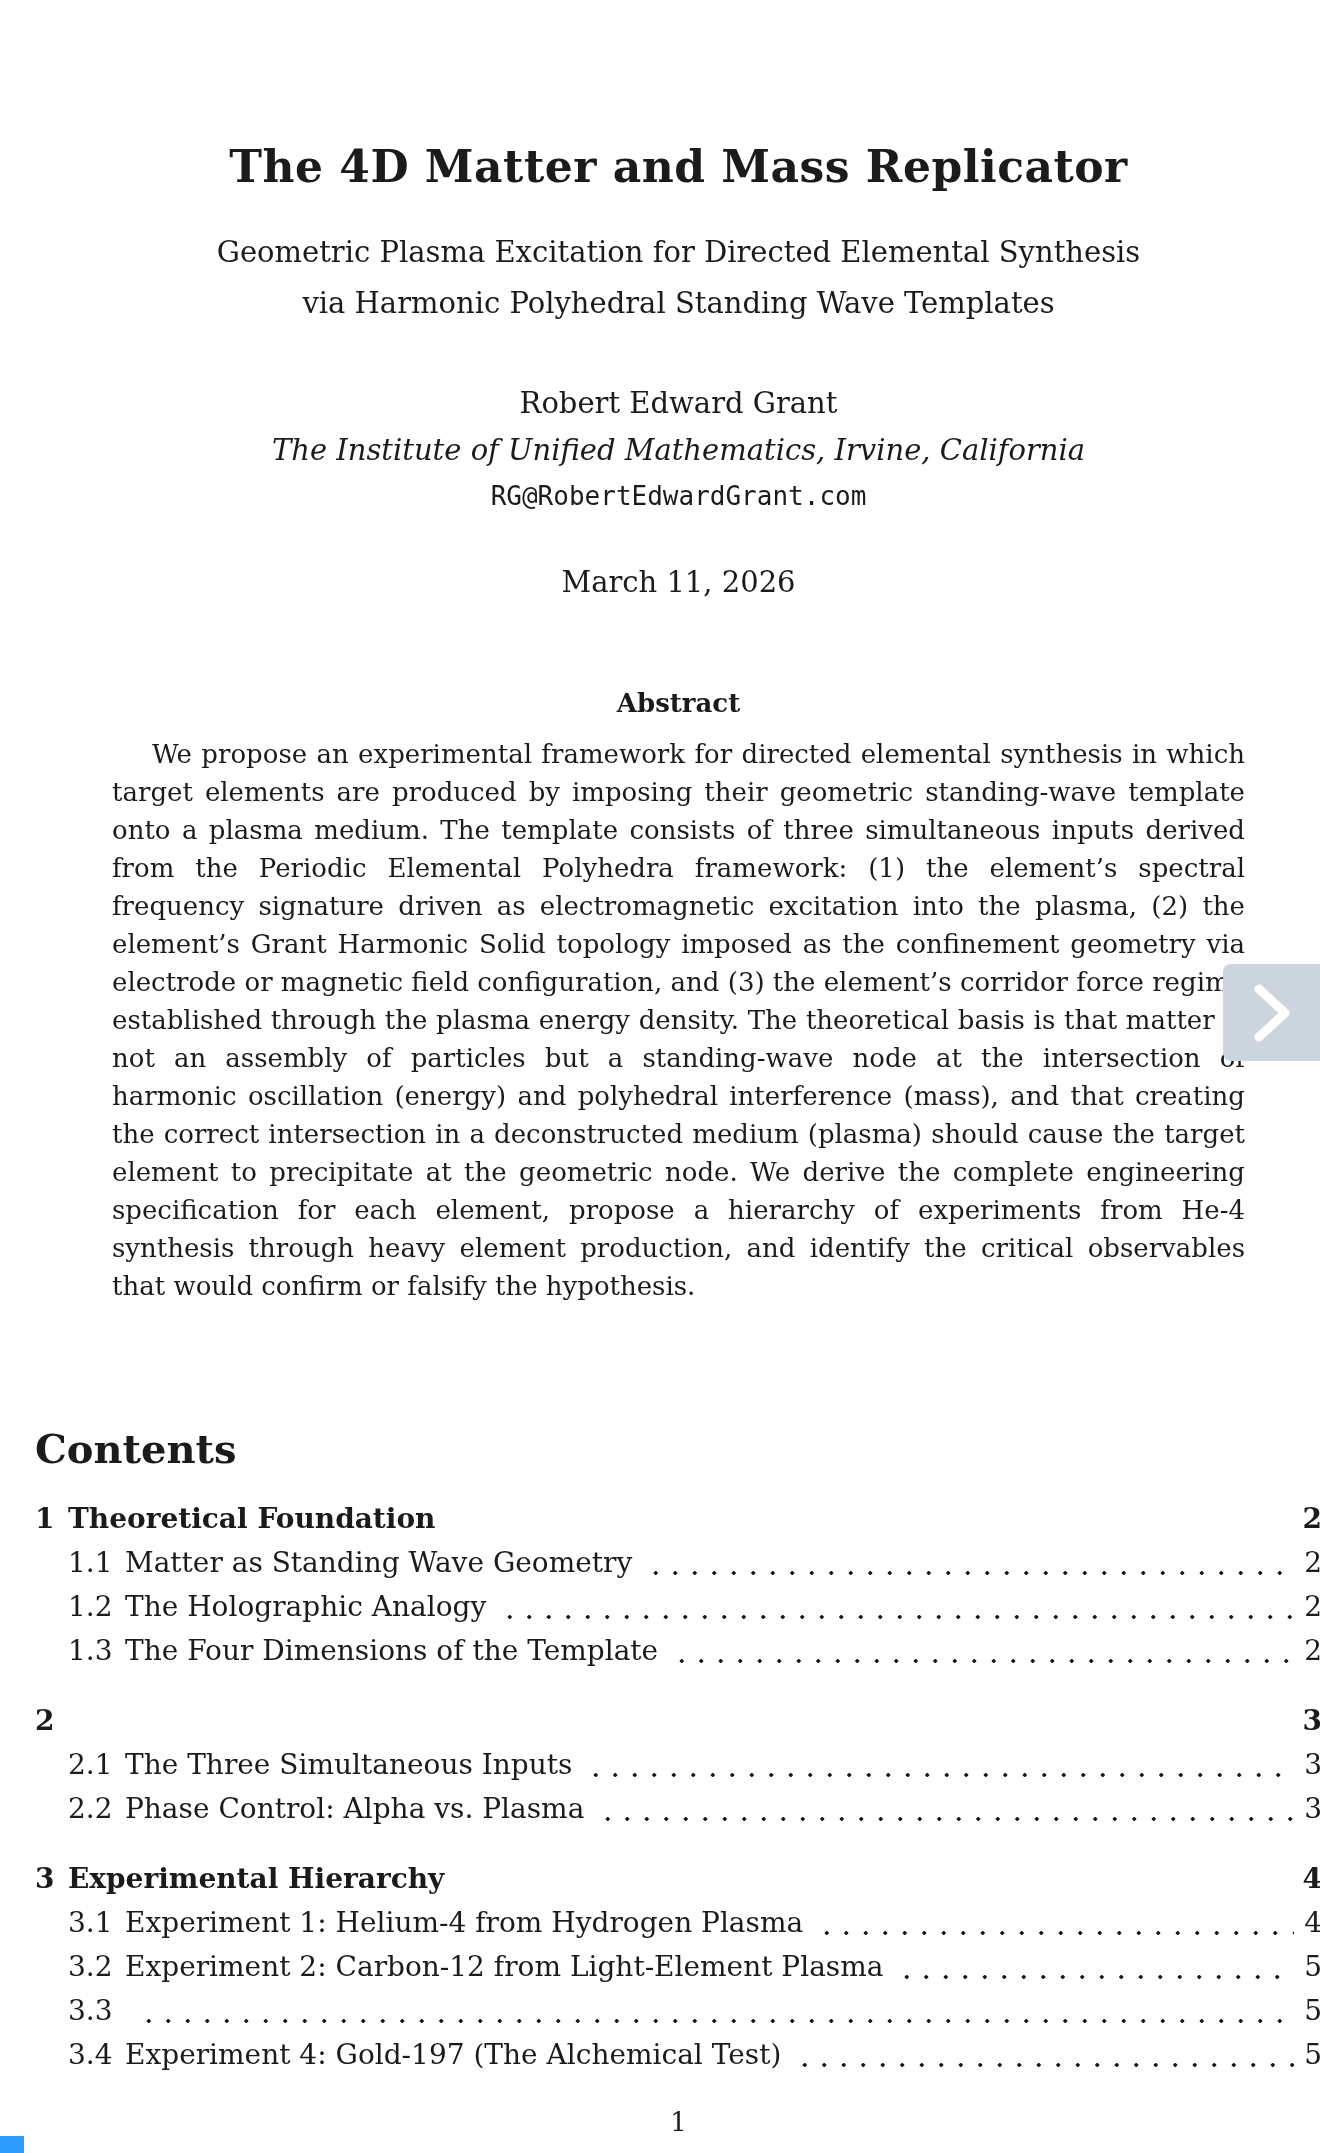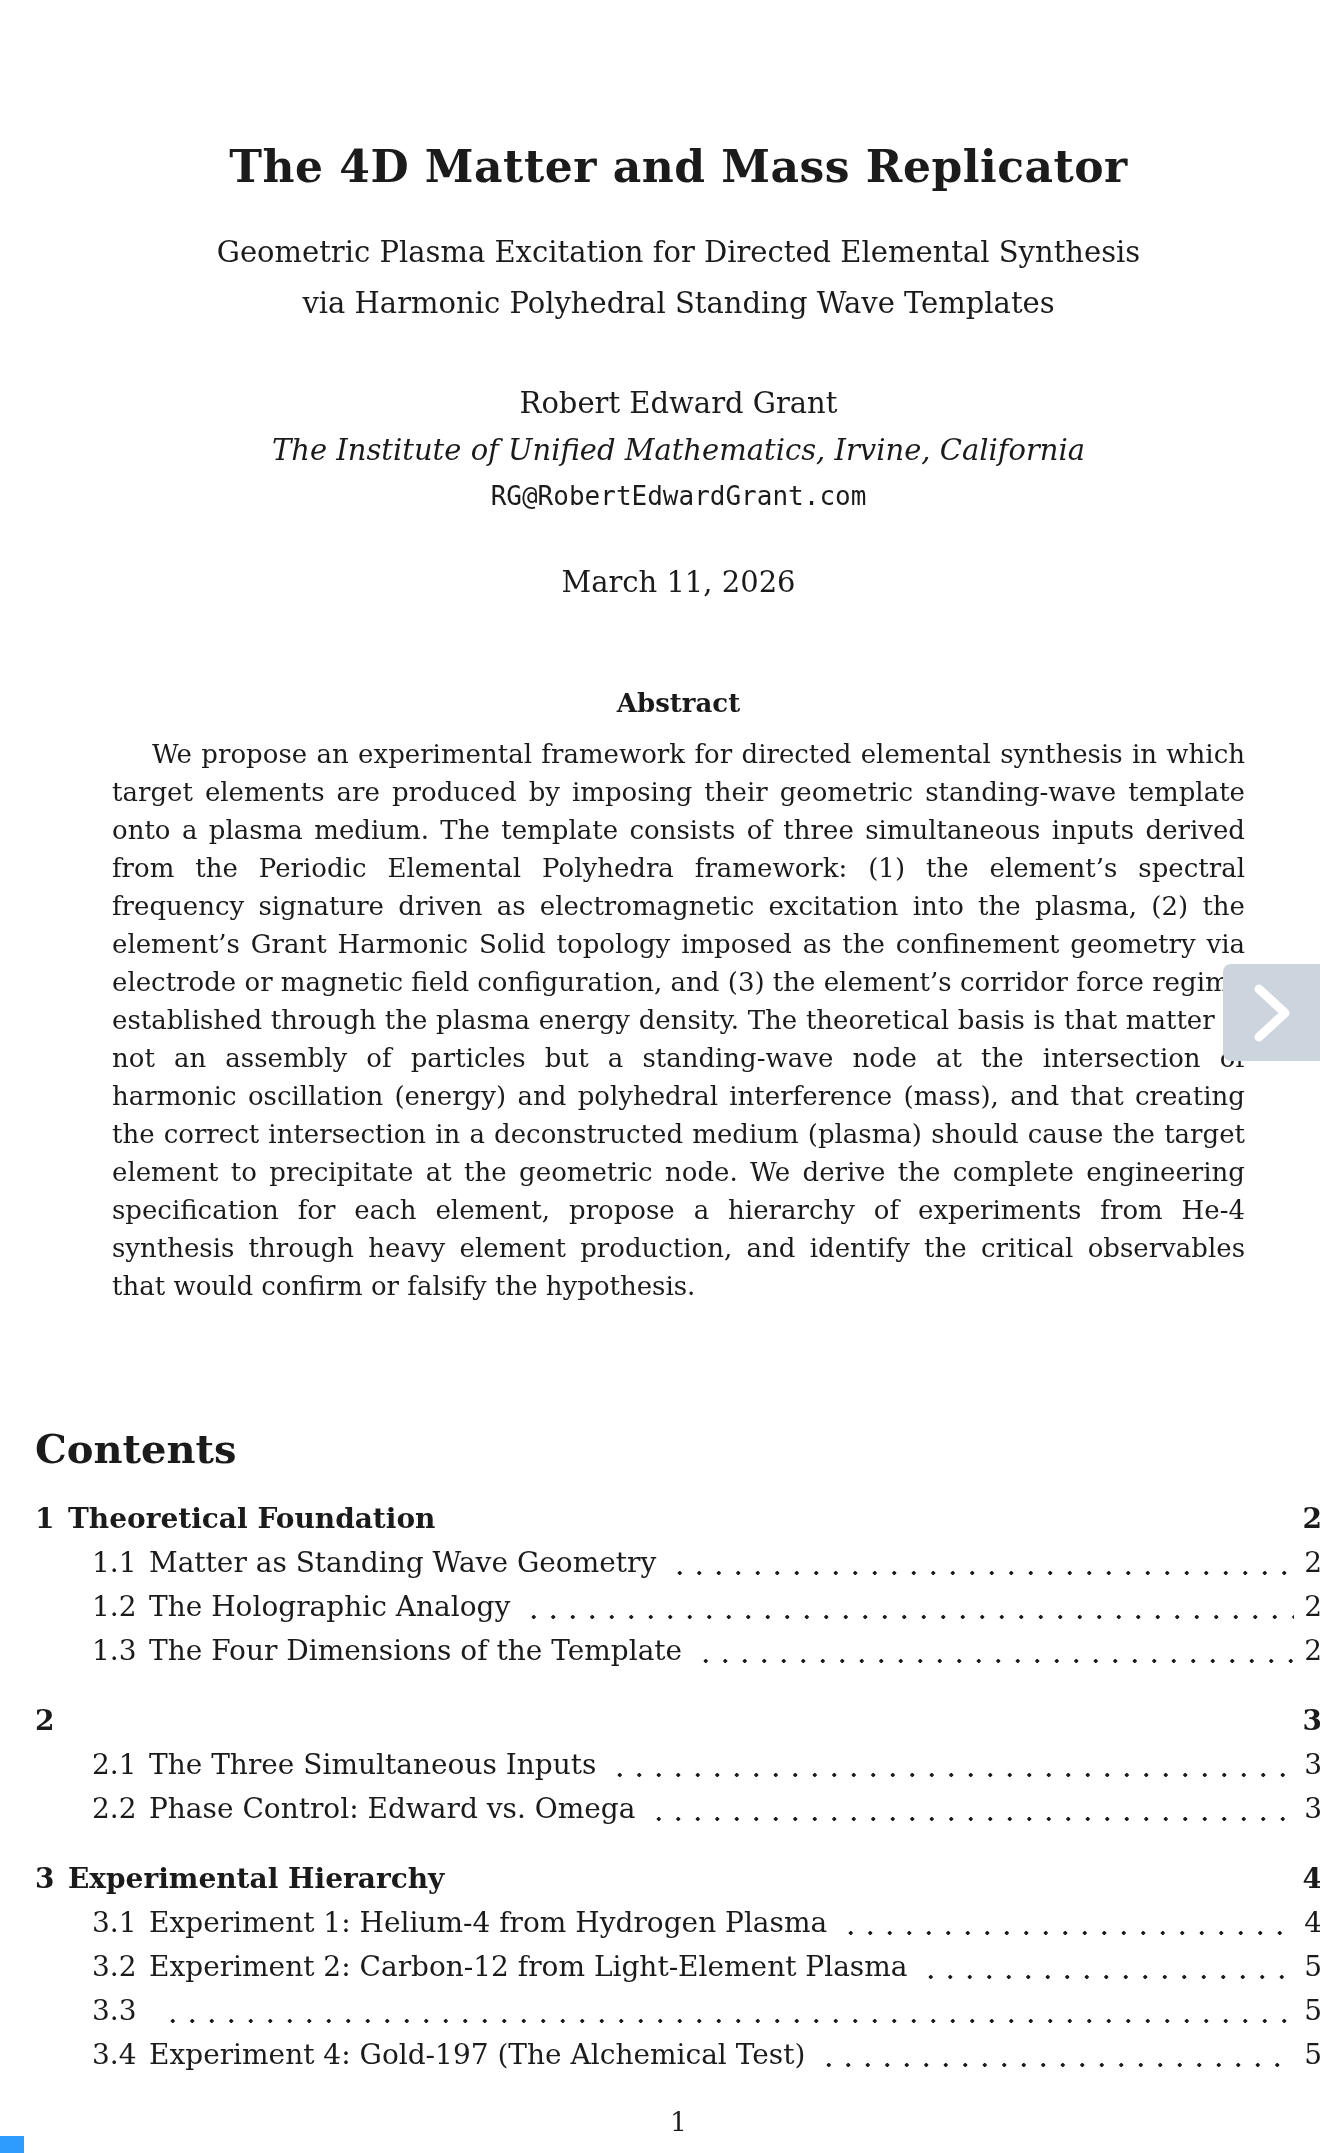--- a/index.html
+++ b/index.html
@@ -55,21 +55,21 @@
     font-size: 40px; font-weight: bold; line-height: 44px;
   }
   .toc-row {
     display: flex; align-items: baseline;
     font-size: 28px; line-height: 44px;
     white-space: nowrap;
   }
   .toc-head { font-weight: bold; margin-top: 26px; }
   .toc-head .toc-num { width: 33px; flex: none; }
   .toc-sub { padding-left: 33px; }
-  .toc-sub .toc-num { width: 57px; flex: none; margin-left: 24px; }
+  .toc-sub .toc-num { width: 57px; flex: none; }
   .toc-title { flex: none; }
   .leader {
     flex: 1 1 auto; align-self: stretch;
     margin: 0 10px 0 14px;
     background-image: radial-gradient(circle, #1b1b1b 1.7px, rgba(0,0,0,0) 2.1px);
     background-size: 19.5px 6px;
     background-repeat: repeat-x;
     background-position: left bottom 9px;
   }
   .leader.plain { background: none; }
@@ -154,21 +154,21 @@
     <div class="toc-subs">
   <div class="toc-row toc-sub">
     <span class="toc-num">2.1</span>
     <span class="toc-title">The Three Simultaneous Inputs</span>
     <span class="leader"></span>
     <span class="toc-page">3</span>
   </div>
 
   <div class="toc-row toc-sub">
     <span class="toc-num">2.2</span>
-    <span class="toc-title">Phase Control: Edward vs. Omega</span>
+    <span class="toc-title">Phase Control: Alpha vs. Plasma</span>
     <span class="leader"></span>
     <span class="toc-page">3</span>
   </div>
 </div>
   </div>
 
   <div class="toc-section">
     <div class="toc-row toc-head">
       <span class="toc-num">3</span>
       <span class="toc-title">Experimental Hierarchy</span>

